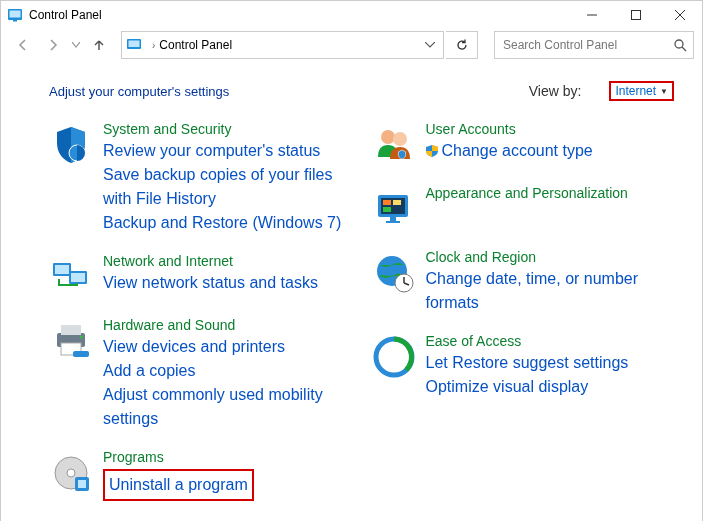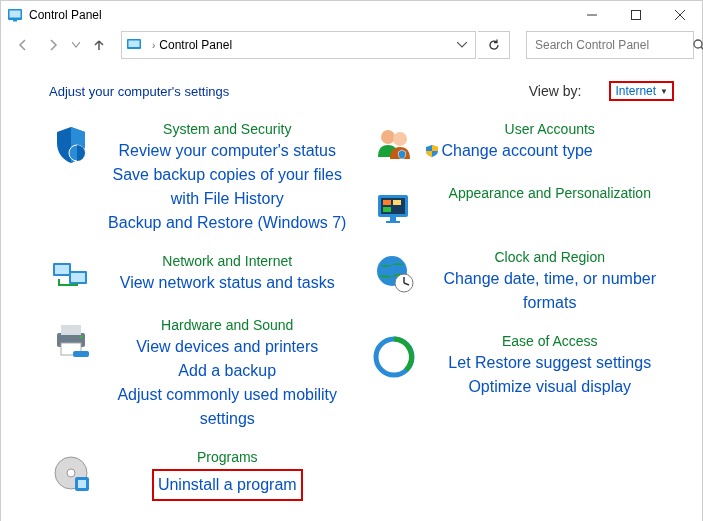--- a/index.html
+++ b/index.html
@@ -13,33 +13,33 @@
   .toolbar { display: flex; align-items: center; height: 36px; padding: 2px 8px 6px 8px; gap: 2px; }
   .navbtn { width: 28px; height: 28px; display: flex; align-items: center; justify-content: center; color: #888; }
   .navbtn.enabled { color: #333; }
   .addressbar { display: flex; align-items: center; flex: 1; border: 1px solid #ccc; height: 28px; padding: 0 4px; margin-left: 6px; }
   .addressbar .cp-icon { width: 18px; height: 16px; margin-right: 4px; }
   .addressbar .chev { color: #666; margin: 0 4px; font-size: 10px; }
   .addressbar .crumb { font-size: 12px; color: #000; }
   .addressbar .spacer { flex: 1; }
   .addressbar .dropdown { color: #555; padding: 0 4px; }
   .refresh { width: 32px; height: 28px; border: 1px solid #ccc; border-left: none; display: flex; align-items: center; justify-content: center; color: #333; }
-  .searchbox { display: flex; align-items: center; width: 168px; height: 28px; border: 1px solid #ccc; margin-left: 14px; padding: 0 6px; }
+  .searchbox { display: flex; align-items: center; width: 200px; height: 28px; border: 1px solid #ccc; margin-left: 14px; padding: 0 6px; }
   .searchbox input { border: none; outline: none; flex: 1; font-size: 12px; color: #555; font-family: inherit; }
   .searchbox input::placeholder { color: #777; }
   .searchbox .mag { color: #555; }
   .content { padding: 16px 28px 40px 48px; }
   .header-row { display: flex; align-items: center; margin-bottom: 20px; gap: 20px; }
   .header-row h1 { font-size: 13px; font-weight: normal; color: #003399; margin: 0; flex: 1; }
   .viewby { font-size: 14px; color: #333; margin-right: 8px; }
   .viewby-drop { border: 2px solid #d40000; padding: 1px 4px; display: inline-flex; align-items: center; gap: 4px; color: #0066cc; font-size: 12px; }
   .viewby-drop .tri { font-size: 8px; color: #333; }
   .cols { display: flex; gap: 20px; }
   .col { flex: 1; }
-  .cat { display: flex; margin-bottom: 18px; text-align: center; }
+  .cat { display: flex; margin-bottom: 18px; }
   .cat-icon { width: 44px; height: 44px; flex-shrink: 0; margin-right: 10px; margin-top: 2px; }
   .cat-body { flex: 1; }
   .cat-title { color: #0a7f2e; font-size: 14px; margin: 0 0 2px 0; display: block; }
   .cat-link { color: #0651c4; font-size: 16px; display: block; line-height: 1.5; }
   .cat-link.red-outline { border: 2px solid #d40000; padding: 2px 4px; display: inline-block; margin-top: 2px; }
   svg { display: block; }
 </style>
 </head>
 <body>
 
@@ -183,21 +183,21 @@
               <rect x="8" y="14" width="28" height="14" rx="2" fill="#6d7c8a"></rect>
               <rect x="12" y="6" width="20" height="10" fill="#d8dde2"></rect>
               <rect x="12" y="24" width="20" height="12" fill="#fff" stroke="#aaa"></rect>
               <circle cx="32" cy="18" r="1.5" fill="#2fbf3a"></circle>
               <rect x="24" y="32" width="16" height="6" rx="2" fill="#2a8bd6"></rect>
             </svg>
           </div>
           <div class="cat-body">
             <a class="cat-title">Hardware and Sound</a>
             <a class="cat-link">View devices and printers</a>
-            <a class="cat-link">Add a backup</a>
+            <a class="cat-link">Add a copies</a>
             <a class="cat-link">Adjust commonly used mobility settings</a>
           </div>
         </div>
 
         <div class="cat">
           <div class="cat-icon">
             <svg width="44" height="44" viewBox="0 0 44 44">
               <circle cx="22" cy="22" r="16" fill="#d9d9d9" stroke="#999"></circle>
               <circle cx="22" cy="22" r="4" fill="#fff" stroke="#999"></circle>
               <rect x="26" y="26" width="14" height="14" rx="2" fill="#2a8bd6"></rect>

